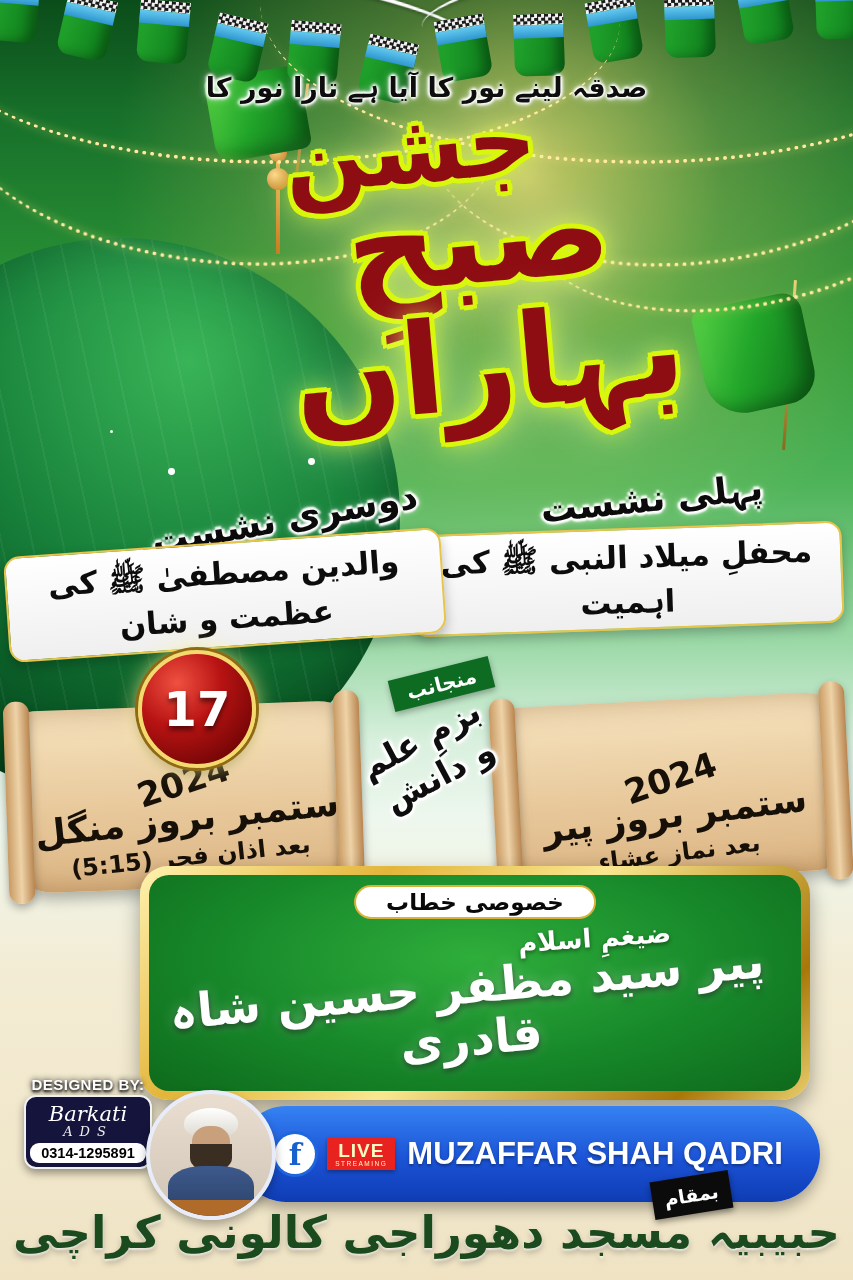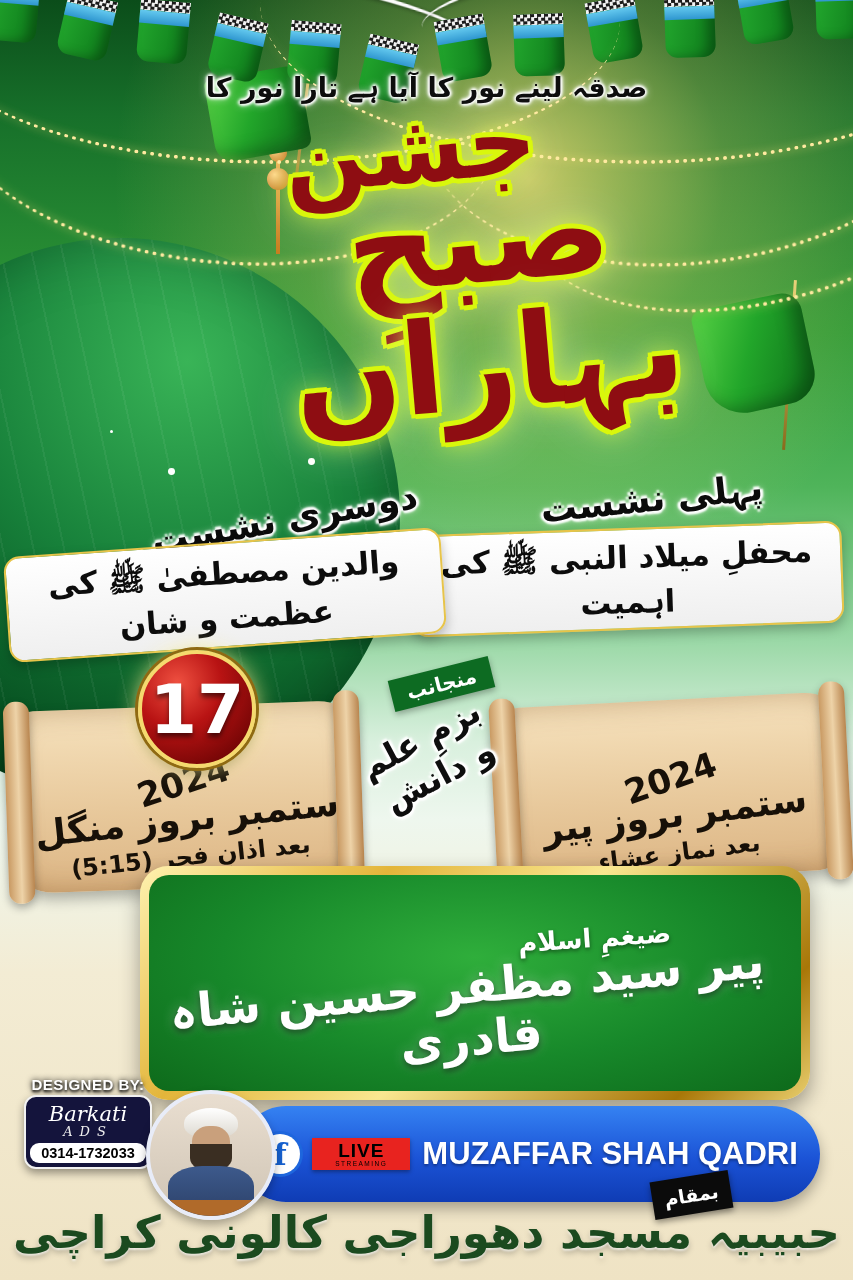--- a/index.html
+++ b/index.html
@@ -69,21 +69,21 @@
     border-radius:22px 34px 26px 38px/30px 22px 34px 26px;
     box-shadow:inset 0 0 28px rgba(120,70,20,.38), 0 7px 14px rgba(0,0,0,.28);}
   .scroll::before,.scroll::after{content:"";position:absolute;top:-10px;bottom:-10px;width:26px;
     background:linear-gradient(90deg,#c99a63,#eed3a8 50%,#b8854f);border-radius:12px;
     box-shadow:0 4px 8px rgba(0,0,0,.3);}
   .scroll::before{left:-8px;}
   .scroll::after{right:-8px;}
   .day-circle{width:110px;height:110px;border-radius:50%;
     background:radial-gradient(circle at 32% 26%,#ef5040 0%,#b81313 40%,#7c0707 76%,#5a0404 100%);
     border:4px solid #f5d96e;box-shadow:0 0 0 3px #8f6a12,0 0 22px rgba(255,244,150,.9),0 5px 12px rgba(0,0,0,.35);
-    display:flex;align-items:center;justify-content:center;color:#fff;font-size:68px;font-weight:bold;
+    display:flex;align-items:center;justify-content:center;color:#fff;font-size:48px;font-weight:bold;
     text-shadow:0 4px 5px rgba(0,0,0,.55);z-index:5;}
   .scroll-text{color:#171008;font-weight:bold;text-align:center;}
   .scroll-year{font-size:34px;display:inline-block;transform:rotate(-12deg);}
   .scroll-date{font-size:36px;margin-top:-4px;}
   .scroll-time{font-size:24px;margin-top:4px;}
   
   .org-badge{background:#0d6b22;color:#fff;font-weight:bold;font-size:20px;padding:4px 16px;
     transform:rotate(-14deg);box-shadow:0 3px 6px rgba(0,0,0,.3);}
   .org-name{color:#0e0e0e;font-weight:bold;font-size:33px;line-height:1.25;text-align:center;
     transform:rotate(-28deg);
@@ -124,21 +124,21 @@
   .avatar .face{position:absolute;left:42px;top:32px;width:38px;height:34px;border-radius:45%;
     background:#c9a07c;}
   .avatar .beard{position:absolute;left:40px;top:50px;width:42px;height:28px;border-radius:0 0 50% 50%;
     background:#3a2e22;}
   .avatar .robe{position:absolute;left:18px;top:72px;width:86px;height:50px;border-radius:40% 40% 0 0;
     background:linear-gradient(#3d5a8c,#2c4068);}
   .avatar .desk{position:absolute;left:0;bottom:0;width:100%;height:16px;background:#b06a2a;}
   .fb-circle{width:40px;height:40px;border-radius:50%;background:#fff;display:flex;align-items:center;
     justify-content:center;color:#1661d0;font-family:"DejaVu Serif",serif;font-weight:bold;font-size:30px;
     box-shadow:0 0 0 3px #1e66dd;}
-  .live-badge{background:#e8231f;color:#000000;text-align:center;padding:3px 23px 2px;line-height:1;
+  .live-badge{background:#e8231f;color:#fef9c3;text-align:center;padding:3px 8px 2px;line-height:1;
     font-family:"Liberation Sans",sans-serif;box-shadow:0 2px 4px rgba(0,0,0,.35);}
   .live-badge .lv{font-weight:900;font-size:19px;letter-spacing:1px;}
   .live-badge .st{font-size:6.5px;letter-spacing:1.5px;margin-top:1px;}
   .live-name{color:#fff;font-family:"Liberation Sans",sans-serif;font-weight:900;line-height:1.05;
     text-shadow:0 2px 3px rgba(0,0,0,.35);}
   .live-name .l1{font-size:29px;padding-left:60px;}
   .live-name .l2{font-size:31px;}
   
   .venue-badge{left:652px;top:1176px;background:#0b0b0b;color:#fff;font-weight:bold;font-size:19px;
     padding:8px 12px;transform:rotate(-9deg);box-shadow:0 3px 6px rgba(0,0,0,.4);z-index:7;}
@@ -224,31 +224,32 @@
       <span class="scroll-date" style="display:inline-block;">ستمبر بروز منگل</span>
       <div class="scroll-time">بعد اذانِ فجر (5:15)</div>
     </div>
   </div>
 
   <div class="abs org-badge rtl" style="left:390px;top:668px;">منجانب</div>
   <div class="abs org-name rtl" style="left:360px;top:716px;width:140px;">بزمِ علم و دانش</div>
 
   <div class="abs banner-outer">
     <div class="banner-inner">
+      <div class="banner-pill rtl">خصوصی خطاب</div>
       <div class="banner-honorific rtl">ضیغمِ اسلام</div>
       <div class="banner-name rtl">پیر سید مظفر حسین شاہ قادری</div>
     </div>
   </div>
 
   <div class="abs designer">
     <div class="lbl">DESIGNED BY:</div>
     <div class="card">
       <div class="brand">Barkati</div>
       <div class="sub">ADS</div>
-      <div class="phone">0314-1732033</div>
+      <div class="phone">0314-1295891</div>
     </div>
   </div>
 
   <div class="abs avatar">
     <div class="turban"></div>
     <div class="face"></div>
     <div class="beard"></div>
     <div class="robe"></div>
     <div class="desk"></div>
   </div>

